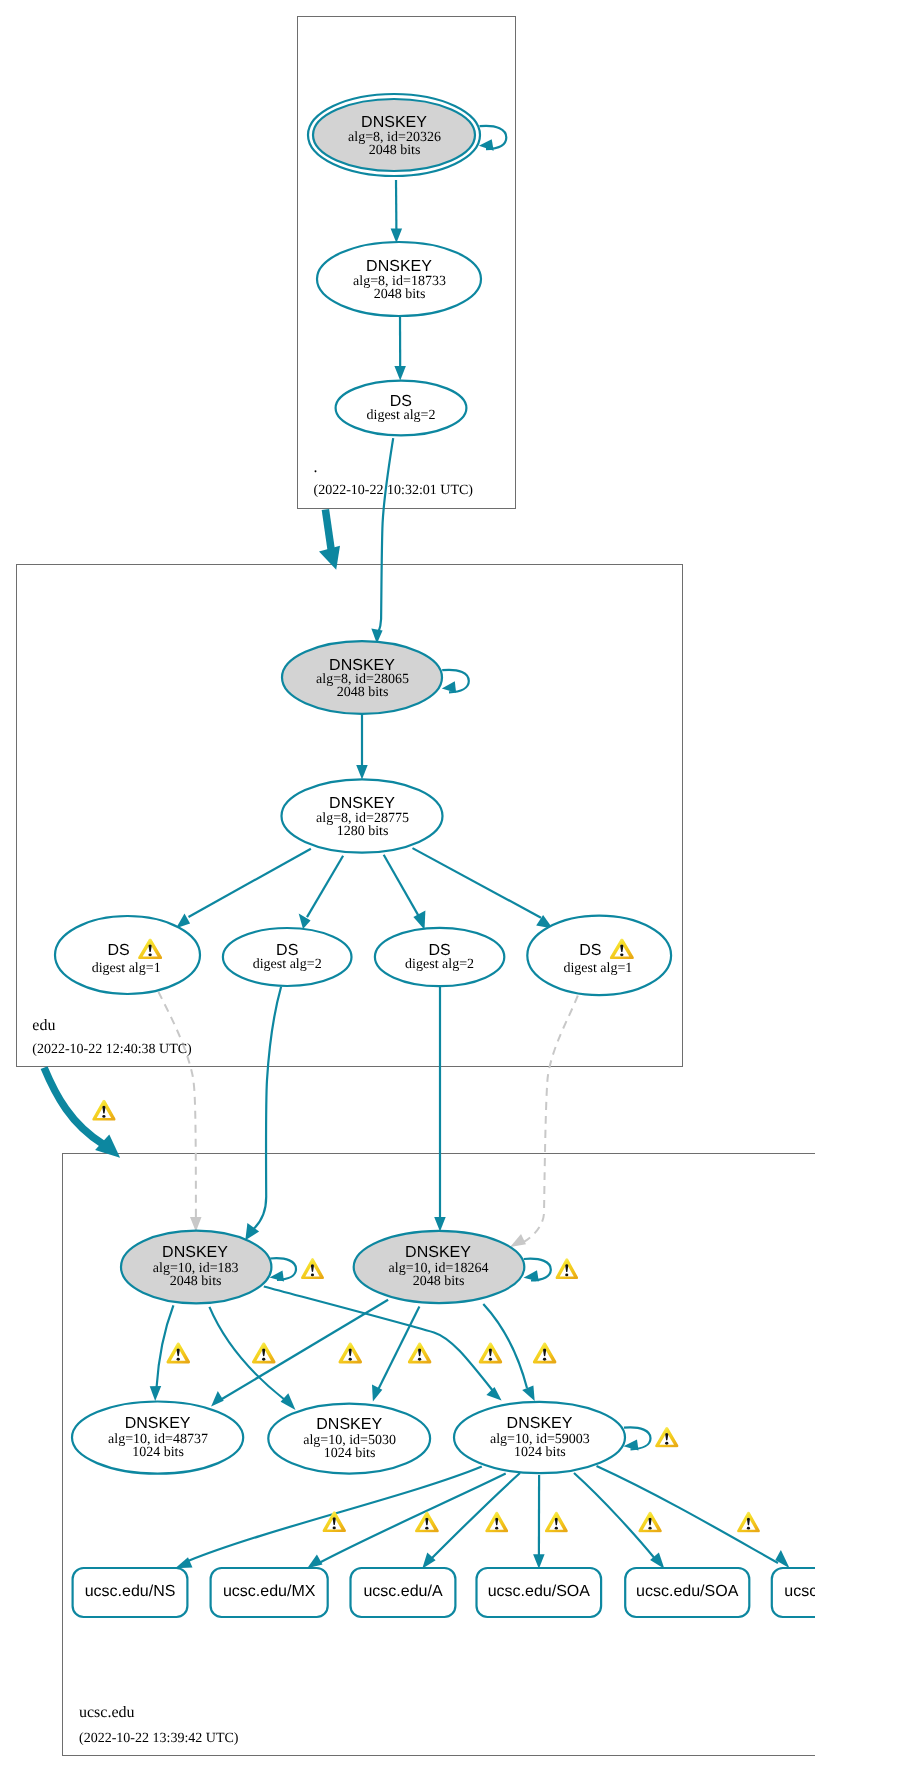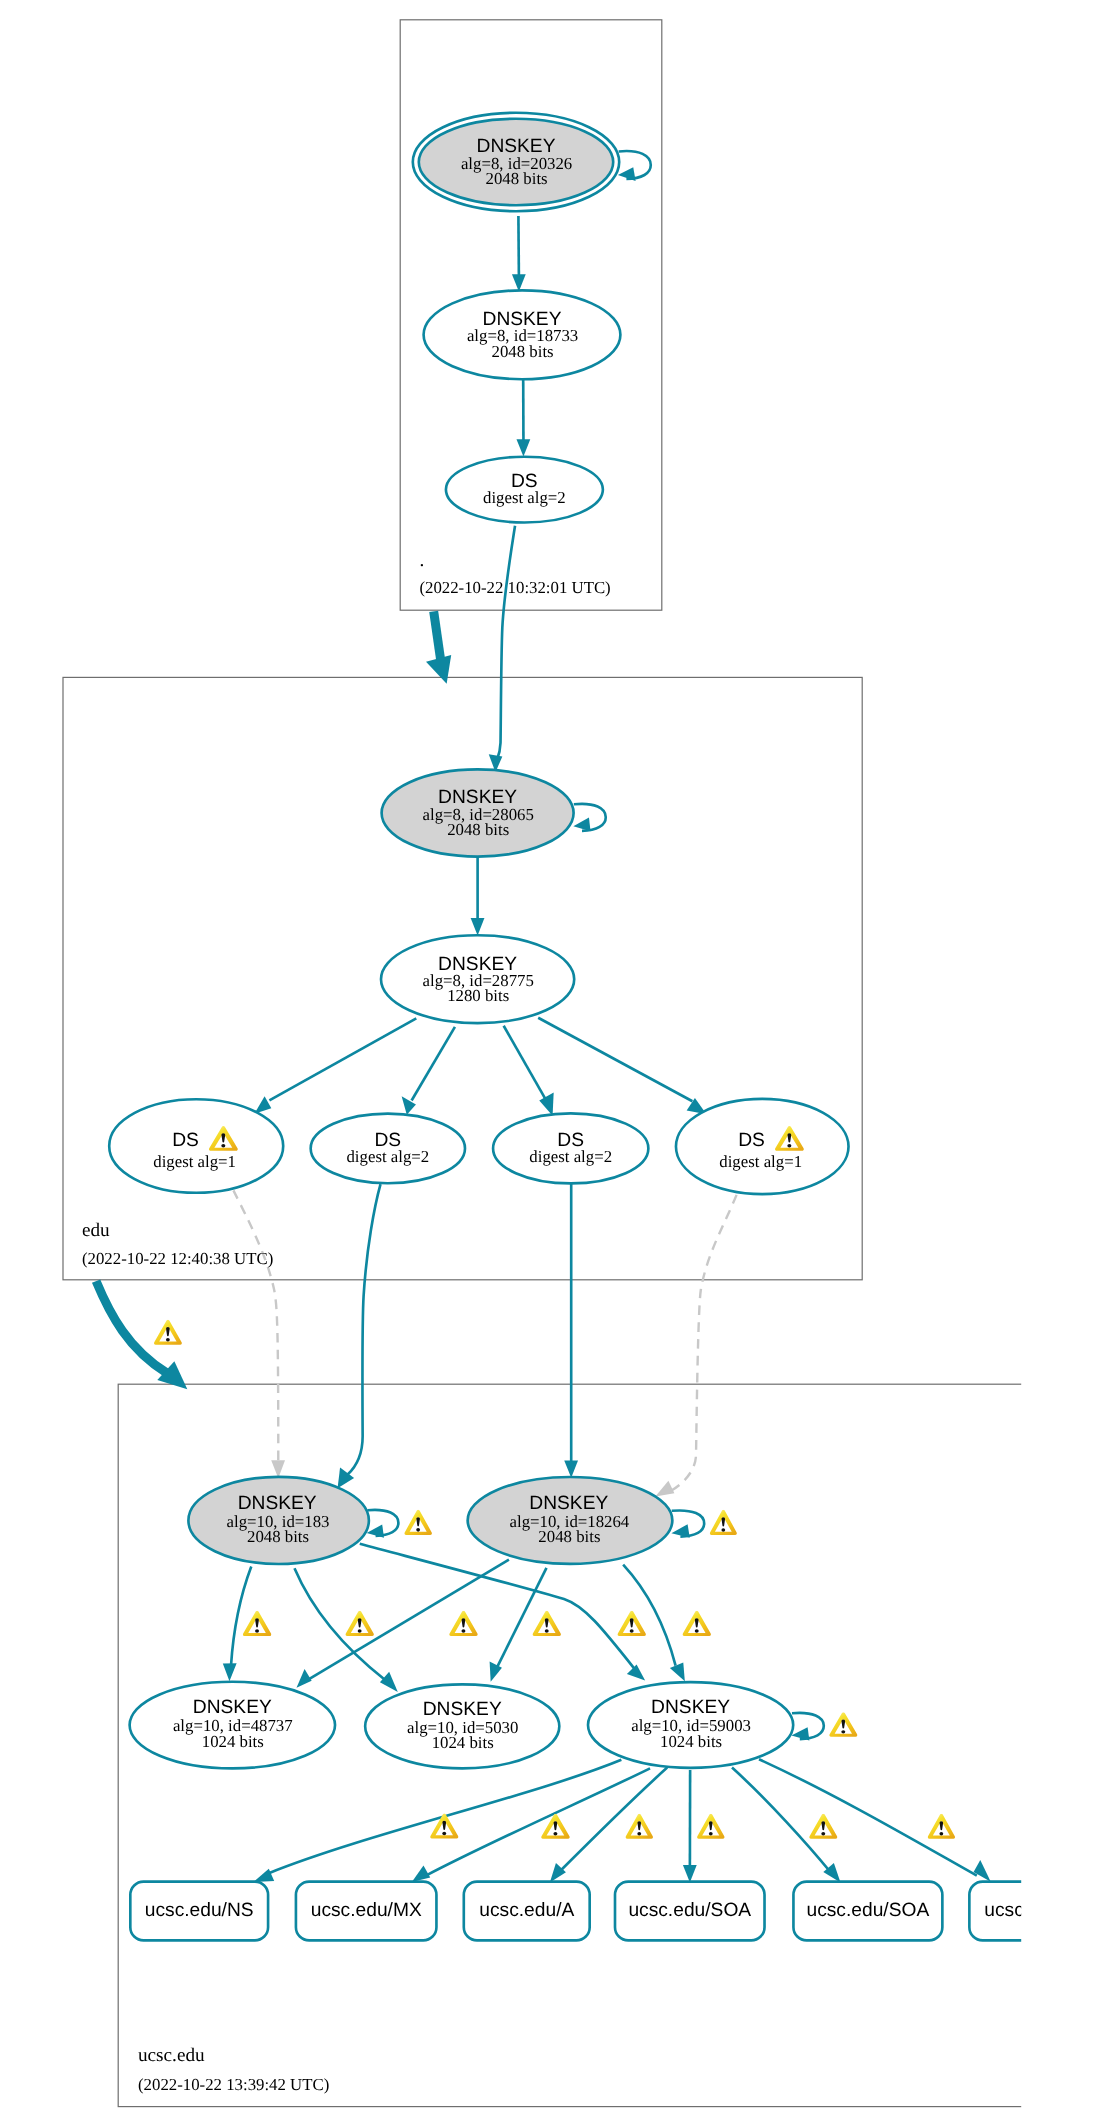--- a/index.html
+++ b/index.html
@@ -1,17 +1,17 @@
 <!DOCTYPE html>
 <html><head>
 <meta charset="utf-8">
 <title>DNSSEC authentication chain</title>
 <style>
   html,body{margin:0;padding:0;background:#ffffff;-webkit-font-smoothing:antialiased;text-rendering:geometricPrecision;}
-  #root{position:relative;width:815px;height:1772px;background:#ffffff;overflow:hidden;padding-left:36px;}
+  #root{position:relative;width:815px;height:1772px;background:#ffffff;overflow:hidden;}
   svg#graph{display:block;}
   .zone-rect{fill:none;stroke:#6e6e6e;stroke-width:1;}
   .nd{stroke:#0d87a0;stroke-width:2.2;}
   .fill-gray{fill:#d3d3d3;}
   .fill-white{fill:#ffffff;}
   .e{fill:none;stroke:#0d87a0;stroke-width:2.2;}
   .e-thick{fill:none;stroke:#0d87a0;stroke-width:7.5;stroke-linecap:butt;}
   .e-dash{fill:none;stroke:#c8c8c8;stroke-width:2;stroke-dasharray:8 6;}
   .ah{fill:#0d87a0;stroke:none;}
   .ah-dash{fill:#c8c8c8;stroke:none;}

